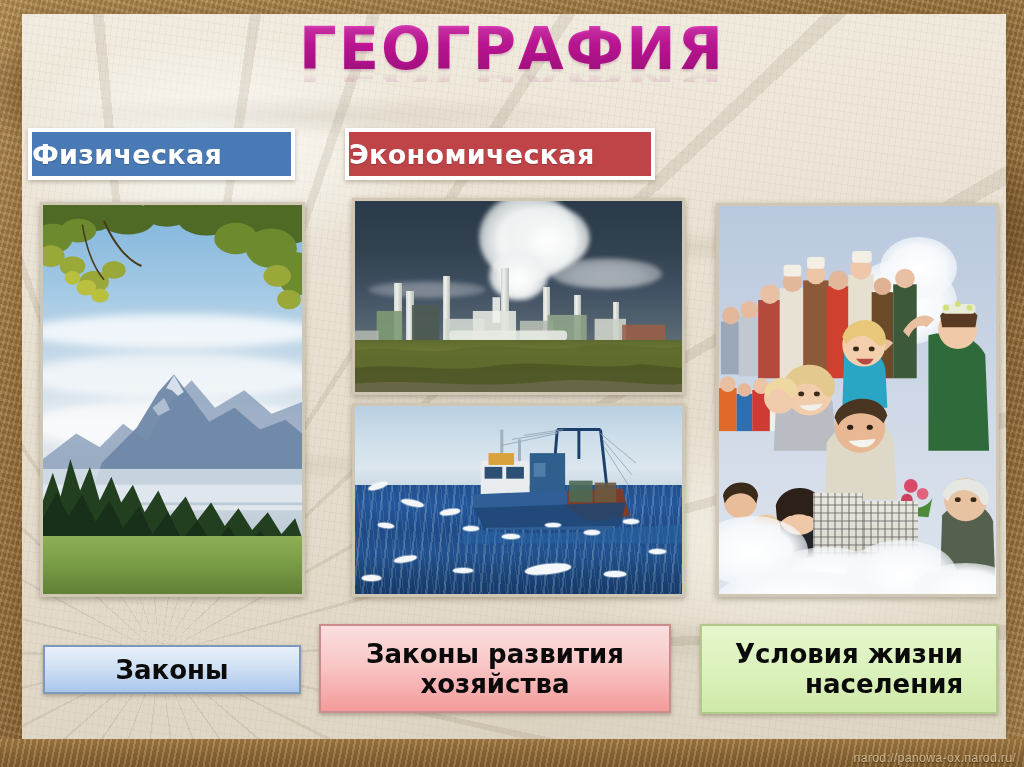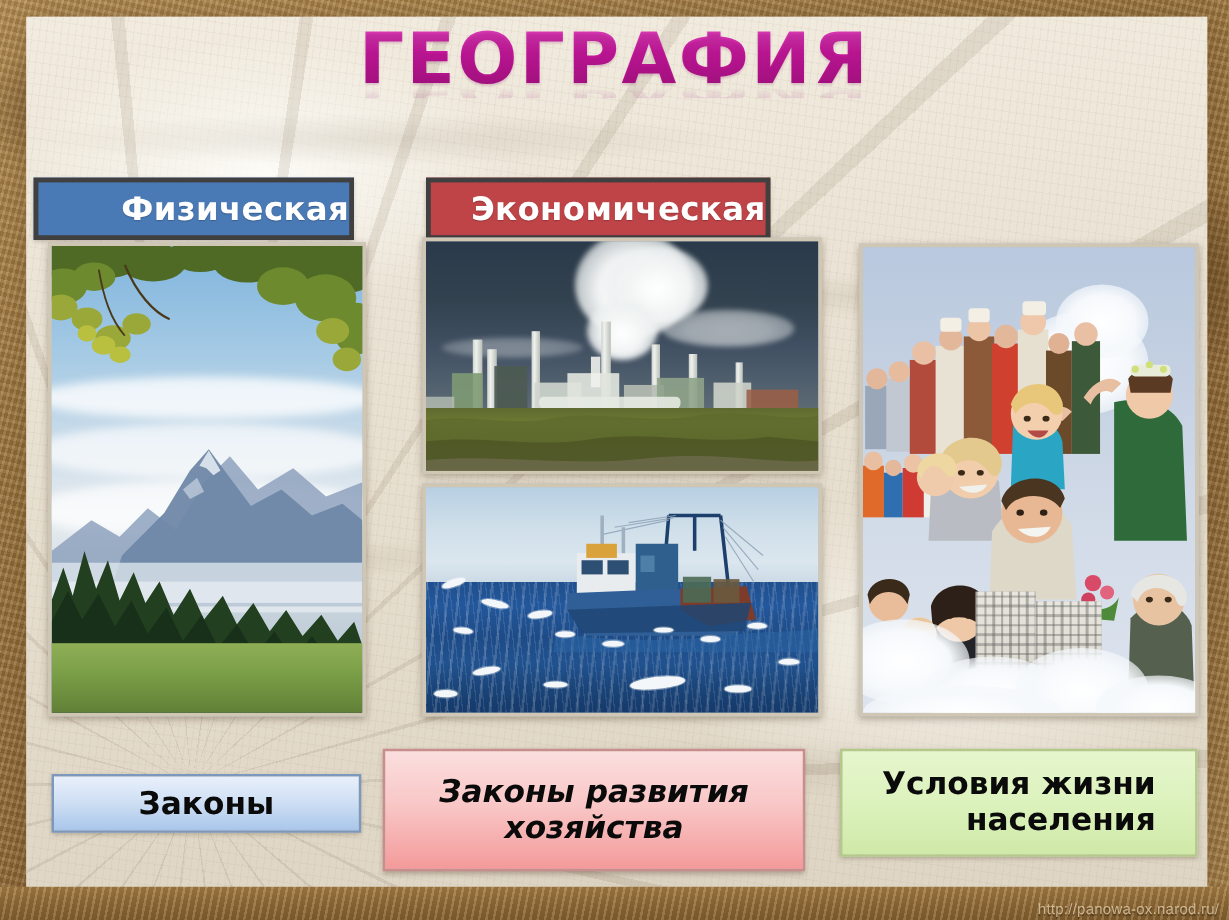--- a/index.html
+++ b/index.html
@@ -147,38 +147,37 @@
     filter: blur(.6px);
     -webkit-mask-image: linear-gradient(to bottom, rgba(0,0,0,.55), transparent 80%);
     mask-image: linear-gradient(to bottom, rgba(0,0,0,.55), transparent 80%);
   }
 
   
   .chip {
     position: absolute;
     top: 128px;
     height: 52px;
-    border: 4px solid #404040;
+    border: 4px solid #ffffff;
     display: flex;
     align-items: center;
-    justify-content: flex-end;
+    justify-content: flex-start;
     box-shadow: 0 2px 4px rgba(60,40,16,.28);
-    margin-top: 20px;
   }
   .chip span {
     font-family: "DejaVu Sans", sans-serif;
     font-weight: 700;
     font-size: 27px;
     color: #ffffff;
     white-space: nowrap;
     letter-spacing: .3px;
     text-shadow: 0 1px 1px rgba(0,0,0,.22);
   }
   .chip-phys { left: 28px;  width: 267px; background: #4a7ab5; }
-  .chip-econ { left: 355px; width: 287px; background: #bf4448; }
+  .chip-econ { left: 345px; width: 310px; background: #bf4448; }
   .chip-soc  { left: 721px; width: 272px; background: #8fba4f; }
 
   
   .photo {
     position: absolute;
     border: 3px solid #cfc6b4;
     overflow: hidden;
     box-shadow: 0 2px 6px rgba(60,40,16,.35);
     background: #b9c4cf;
   }
@@ -294,24 +293,23 @@
     line-height: 30px;
     color: #0a0a0a;
     white-space: pre-line;
   }
   .cap-nature {
     left: 43px; top: 645px; width: 258px; height: 49px;
     border-color: #7d98bd;
     background: linear-gradient(180deg,#e9f0fa 0%, #cfdff4 48%, #a9c6ea 100%);
   }
   .cap-econ {
-    left: 319px; top: 624px; width: 352px; height: 102px;
+    left: 319px; top: 624px; width: 352px; height: 89px;
     border-color: #c98d8d;
     background: linear-gradient(180deg,#fbdede 0%, #f9c7c7 45%, #f49a9a 100%);
-    font-style: italic;
   }
   .cap-soc {
     left: 700px; top: 624px; width: 298px; height: 90px;
     border-color: #b2c98a;
     background: linear-gradient(180deg,#e6f6cd 0%, #dcf2bd 50%, #cfe9a8 100%);
     text-align: right;
   }
 </style>
 </head>
 <body>
@@ -625,15 +623,15 @@
   </div>
   <div class="caption cap-econ">
     <span>Законы развития
 хозяйства</span>
   </div>
   <div class="caption cap-soc">
     <span>Условия жизни
 населения</span>
   </div>
 
-  <div class="watermark">http://panowa-ox.narod.ru/</div>
+  <div class="watermark">narod://panowa-ox.narod.ru/</div>
 
 </div>
 
 </body></html>

